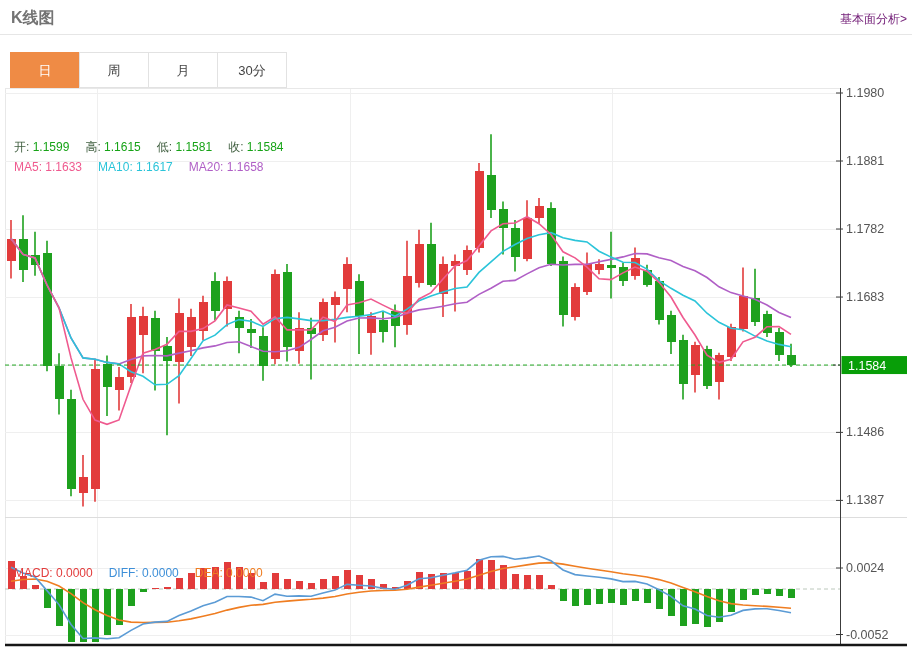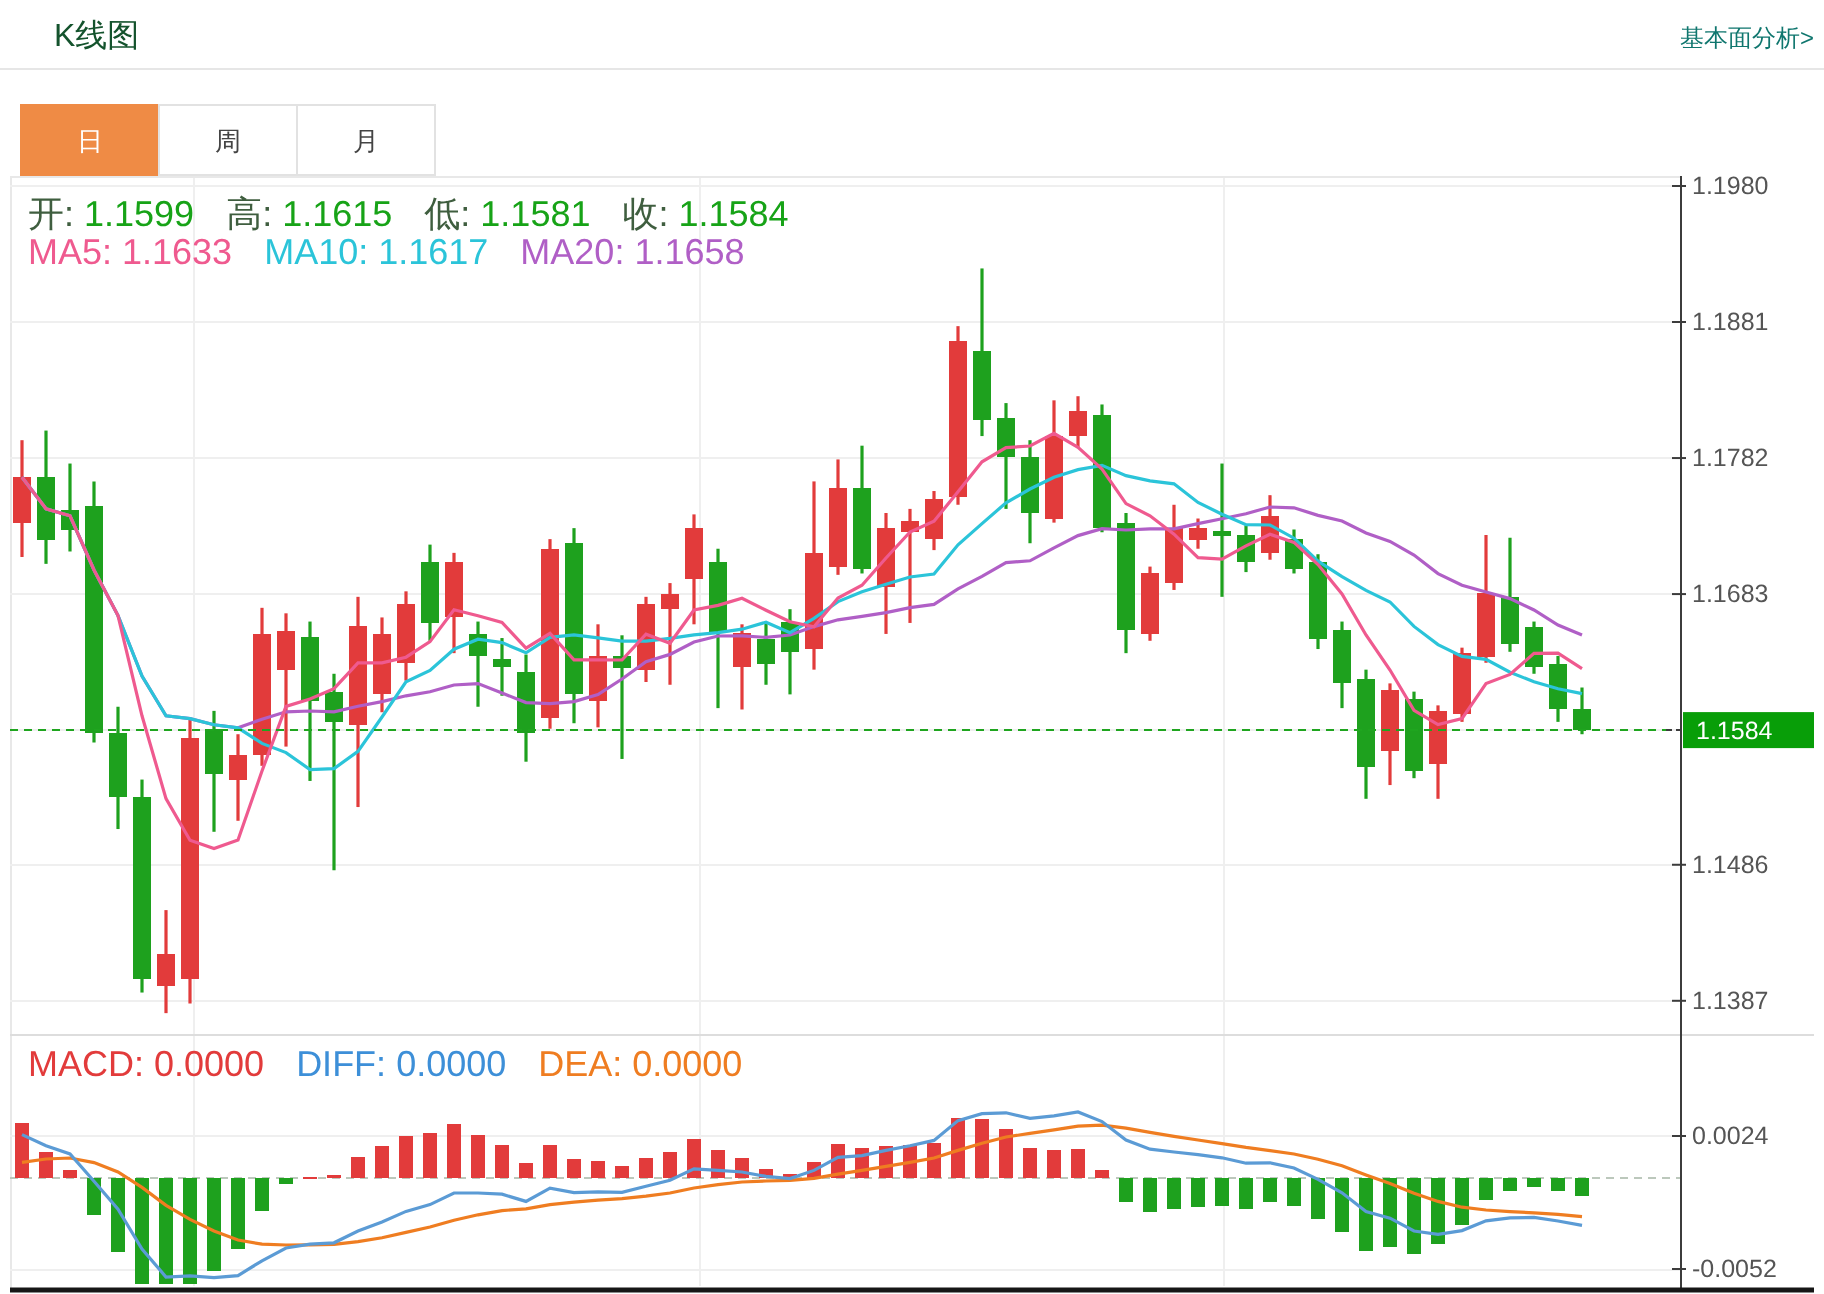--- a/index.html
+++ b/index.html
@@ -1,42 +1,43 @@
 <!DOCTYPE html>
 <html><head>
 <meta charset="utf-8">
 <style>
   html,body{margin:0;padding:0;background:#fff;}
   body{width:912px;height:647px;position:relative;overflow:hidden;
        font-family:"Liberation Sans","DejaVu Sans",sans-serif;-webkit-font-smoothing:antialiased;}
   .header{position:absolute;left:0;top:0;width:912px;height:34px;border-bottom:1px solid #e6e6e6;background:#fff;}
-  .title{position:absolute;left:27px;top:8px;font-size:16px;font-weight:normal;color:#14532d;}
-  .analysis-link{position:absolute;right:5px;top:11px;font-size:12px;color:#0f766e;cursor:pointer;text-decoration:none;}
+  .title{position:absolute;left:11px;top:8px;font-size:16px;font-weight:bold;color:#737373;}
+  .analysis-link{position:absolute;right:5px;top:11px;font-size:12px;color:#701a75;cursor:pointer;text-decoration:none;}
   .tabs{position:absolute;left:10px;top:52px;display:flex;}
   .tab{width:70px;height:36px;line-height:36px;text-align:center;font-size:13px;color:#444;
        background:#fff;border:1px solid #e2e2e2;margin-left:-1px;cursor:pointer;box-sizing:border-box;}
   .tab:first-child{margin-left:0;}
   .tab.active{background:#ef8b45;border-color:#ef8b45;color:#fff;}
-  .info-row{position:absolute;font-size:18px;white-space:nowrap;z-index:5;}
+  .info-row{position:absolute;font-size:12px;white-space:nowrap;z-index:5;margin-top:44px;}
   .info-row b{font-weight:normal;}
   .info-item{margin-right:16px;}
   #chart-svg{position:absolute;left:0;top:0;z-index:1;}
 </style>
 </head>
 <body>
 
 <div class="header">
   <div class="title">K线图</div>
   <a class="analysis-link">基本面分析&gt;</a>
 </div>
 
 <div class="tabs">
     <div class="tab active">日</div>
     <div class="tab">周</div>
     <div class="tab">月</div>
+    <div class="tab">30分</div>
   </div>
 
 <svg id="chart-svg" width="912" height="647">
     <line x1="5.5" y1="88" x2="5.5" y2="644" stroke="#e8e8e8"></line>
     <line x1="5" y1="88.5" x2="840" y2="88.5" stroke="#e8e8e8"></line>
     <line x1="5" y1="93" x2="840" y2="93" stroke="#efefef" shape-rendering="crispEdges"></line>
     <line x1="5" y1="161.01300000000015" x2="840" y2="161.01300000000015" stroke="#efefef" shape-rendering="crispEdges"></line>
     <line x1="5" y1="229.02600000000027" x2="840" y2="229.02600000000027" stroke="#efefef" shape-rendering="crispEdges"></line>
     <line x1="5" y1="297.03900000000044" x2="840" y2="297.03900000000044" stroke="#efefef" shape-rendering="crispEdges"></line>
     <line x1="5" y1="365.051999999999" x2="840" y2="365.051999999999" stroke="#efefef" shape-rendering="crispEdges"></line>

